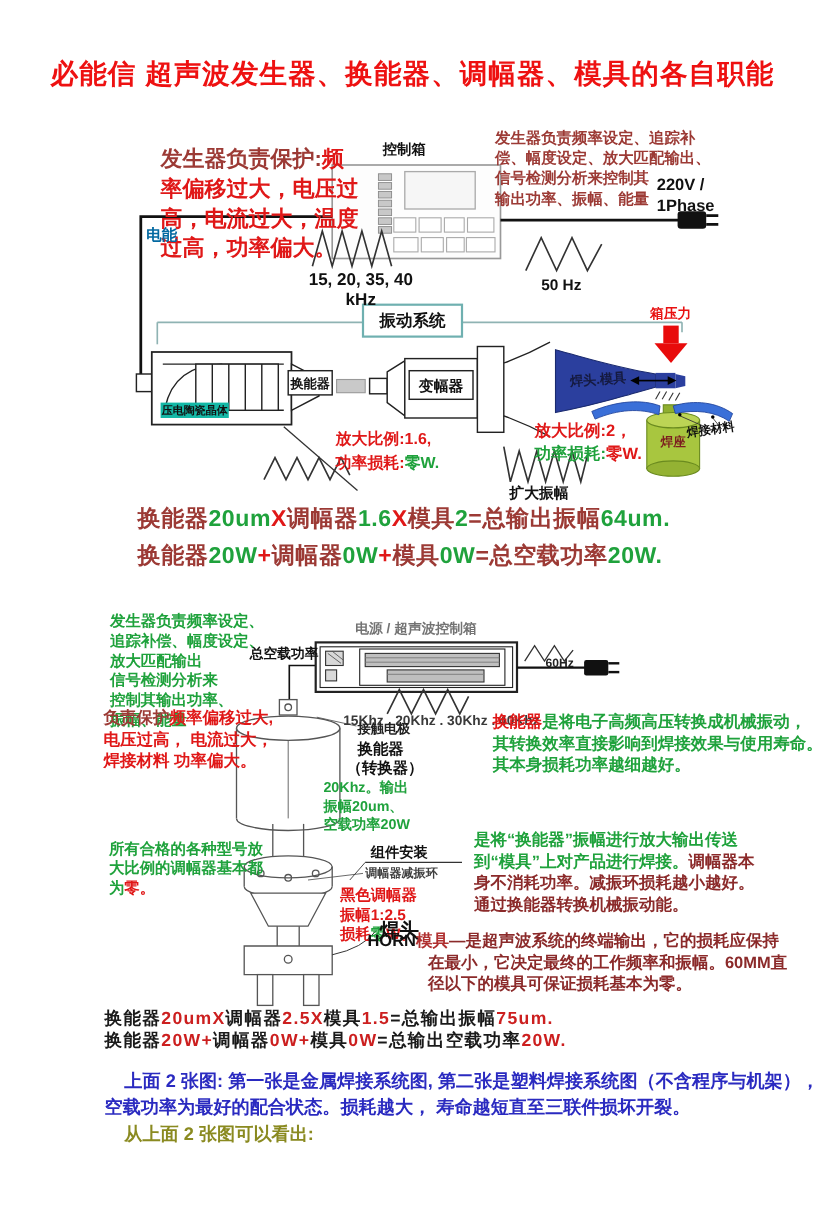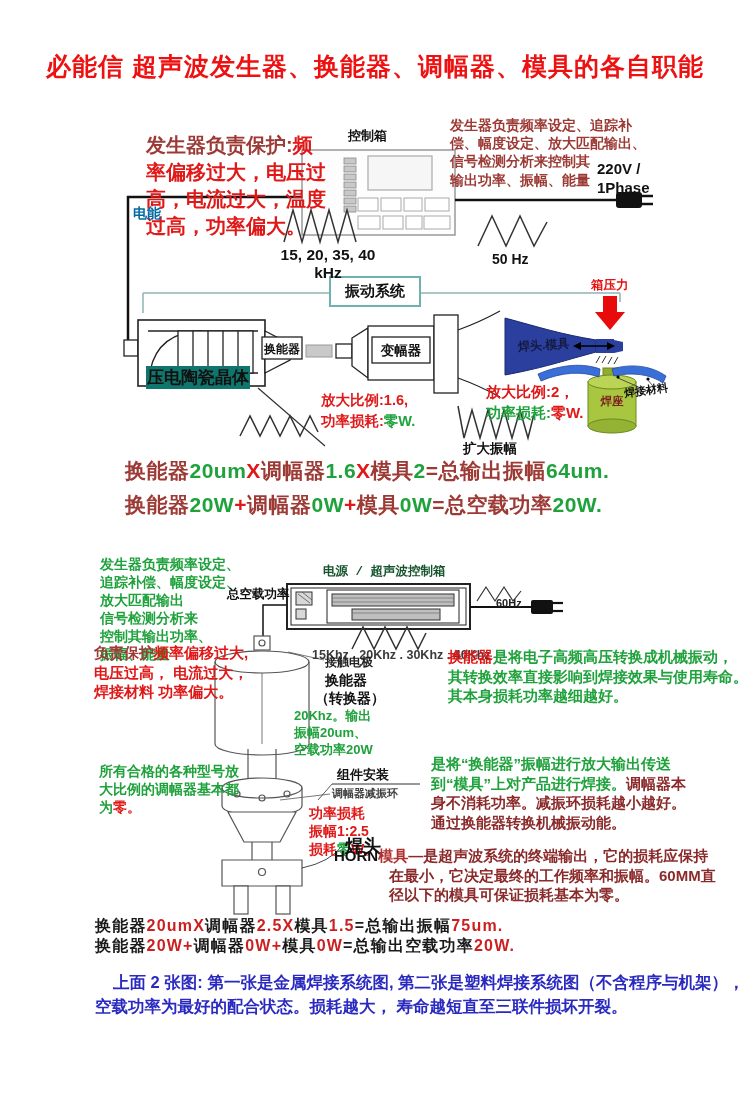--- a/index.html
+++ b/index.html
@@ -226,26 +226,26 @@
   <div class="abs b ctr" style="left:268px;top:264px;width:120px;font-size:15.5px;color:#111;">kHz</div>
 
   <div class="abs b" style="left:492px;top:251px;font-size:14px;color:#111;">50 Hz</div>
 
   <div class="abs b ctr" style="left:330px;top:282px;width:90px;font-size:15px;color:#111;">振动系统</div>
 
   <div class="abs b" style="left:591px;top:277px;font-size:12.5px;color:#e81111;">箱压力</div>
 
   <div class="abs b ctr" style="left:262px;top:341px;width:40px;font-size:12px;color:#111;">换能器</div>
 
-  <div class="abs b" style="left:146px;top:366px;font-size:17px;color:#111;background:#0f766e;padding:0 1px;">压电陶瓷晶体</div>
+  <div class="abs b" style="left:146px;top:366px;font-size:10px;color:#111;background:#14b8a6;padding:0 1px;">压电陶瓷晶体</div>
 
   <div class="abs b ctr" style="left:372px;top:342px;width:58px;font-size:13.5px;color:#111;">变幅器</div>
 
 
-  <div class="abs b" style="left:305px;top:390px;font-size:14.5px;line-height:1.45;margin-left:16px;">
+  <div class="abs b" style="left:305px;top:390px;font-size:14.5px;line-height:1.45;">
     <div><span class="c-red">放大比例:1.6,</span></div>
     <div><span class="c-red">功率损耗:</span><span class="c-green">零W.</span></div>
   </div>
 
 
   <div class="abs b" style="left:463px;top:440px;font-size:13.5px;color:#111;">扩大振幅</div>
 
   <div class="abs b" style="left:518px;top:337px;font-size:12px;color:#151a40;transform:rotate(-4deg);">焊头.模具</div>
 
   <div class="abs b" style="left:486px;top:381px;font-size:15px;line-height:1.4;">
@@ -265,55 +265,56 @@
 追踪补偿、幅度设定、
 放大匹配输出
 信号检测分析来
 控制其输出功率、
 振幅、能量</div>
 
   <div class="abs b" style="left:227px;top:586px;font-size:12.5px;color:#111;">总空载功率</div>
 
   <div class="abs b" style="left:94px;top:643px;width:155px;font-size:15px;line-height:1.3;"><span class="c-maroon">负责保护</span><span class="c-red">频率偏移过大, 电压过高， 电流过大， 焊接材料 功率偏大。</span></div>
 
-  <div class="abs b" style="left:323px;top:563px;font-size:12.5px;color:#14532d;font-family:Liberation Mono, monospace;">电源 / 超声波控制箱</div>
+  <div class="abs b" style="left:323px;top:563px;font-size:12.5px;color:#737373;">电源 / 超声波控制箱</div>
 
   <div class="abs b" style="left:496px;top:597px;font-size:11px;color:#222;">60Hz</div>
 
   <div class="abs b" style="left:312px;top:648px;font-size:12.5px;color:#3a3a3a;">15Khz . 20Khz . 30Khz . 40Khz</div>
 
   <div class="abs b" style="left:325px;top:654px;font-size:12px;color:#222;">接触电极</div>
 
   <div class="abs b" style="left:325px;top:672px;font-size:14px;color:#111;">换能器</div>
   <div class="abs b" style="left:315px;top:690px;font-size:14px;color:#111;">（转换器）</div>
 
   <div class="abs b pre c-green" style="left:294px;top:708px;font-size:13px;line-height:1.3;">20Khz。输出
 振幅20um、
 空载功率20W</div>
 
   <div class="abs b" style="left:337px;top:766px;font-size:13px;color:#111;">组件安装</div>
 
   <div class="abs b" style="left:332px;top:786px;font-size:11px;color:#404040;">调幅器减振环</div>
 
   <div class="abs b" style="left:309px;top:804px;font-size:14px;line-height:1.3;">
-    <div class="c-red">功率损耗</div>
+    <div class="c-red">黑色调幅器</div>
     <div class="c-red">振幅1:2.5</div>
     <div><span class="c-red">损耗</span><span class="c-green">零</span><span class="c-red">W。</span></div>
   </div>
 
   <div class="abs b" style="left:408px;top:647px;width:300px;font-size:15px;line-height:1.3;margin-left:40px;"><span class="c-red">换能器</span><span class="c-green">是将电子高频高压转换成机械振动， 其转换效率直接影响到焊接效果与使用寿命。其本身损耗功率越细越好。</span></div>
 
   <div class="abs b" style="left:431px;top:754px;width:266px;font-size:15px;line-height:1.3;"><span class="c-green">是将“换能器”振幅进行放大输出传送到“模具”上对产品进行焊接。</span><span class="c-dred">调幅器本身不消耗功率。减振环损耗越小越好。通过换能器转换机械振动能。</span></div>
 
   <div class="abs b" style="left:99px;top:762px;width:140px;font-size:14px;line-height:1.3;"><span class="c-green">所有合格的各种型号放大比例的调幅器基本都为</span><span class="c-red">零。</span></div>
 
   <div class="abs b" style="left:345px;top:834px;font-size:18px;color:#111;">焊头</div>
 
   <div class="abs b" style="left:334px;top:846px;width:332px;font-size:15px;line-height:1.3;padding-left:55px;text-indent:-55px;"><span style="color:#111;">HORN</span><span style="color:#b03030;">模具</span><span class="c-dred">—是超声波系统的终端输出，它的损耗应保持在最小，它决定最终的工作频率和振幅。60MM直径以下的模具可保证损耗基本为零。</span></div>
 
   <div class="abs b" style="left:95px;top:916px;font-size:16px;letter-spacing:1.2px;white-space:nowrap;"><span class="c-black">换能器</span><span class="c-red2">20um</span><span class="c-red2">X</span><span class="c-black">调幅器</span><span class="c-red2">2.5</span><span class="c-red2">X</span><span class="c-black">模具</span><span class="c-red2">1.5</span><span class="c-black">=总输出振幅</span><span class="c-red2">75um.</span></div>
 
   <div class="abs b" style="left:95px;top:936px;font-size:16px;letter-spacing:1.2px;white-space:nowrap;"><span class="c-black">换能器</span><span class="c-red2">20W</span><span class="c-red2">+</span><span class="c-black">调幅器</span><span class="c-red2">0W</span><span class="c-red2">+</span><span class="c-black">模具</span><span class="c-red2">0W</span><span class="c-black">=总输出空载功率</span><span class="c-red2">20W.</span></div>
 
   <div class="abs b c-blue" style="left:113px;top:972px;font-size:16.5px;white-space:nowrap;">上面 2 张图: 第一张是金属焊接系统图, 第二张是塑料焊接系统图（不含程序与机架），</div>
   <div class="abs b c-blue" style="left:95px;top:996px;font-size:16.5px;white-space:nowrap;">空载功率为最好的配合状态。损耗越大， 寿命越短直至三联件损坏开裂。</div>
+  <div class="abs b c-olive" style="left:113px;top:1020px;font-size:16.5px;white-space:nowrap;">从上面 2 张图可以看出:</div>
 
 </div>
 
 </body></html>

